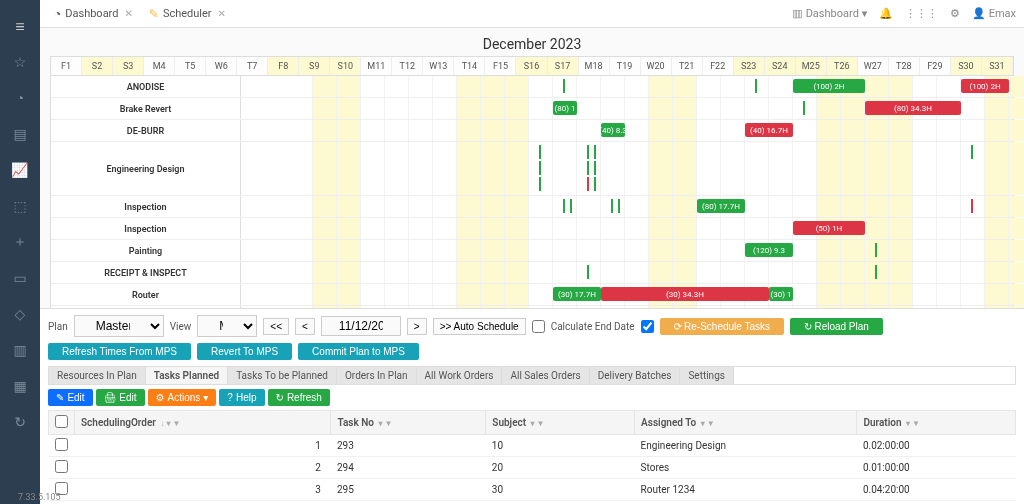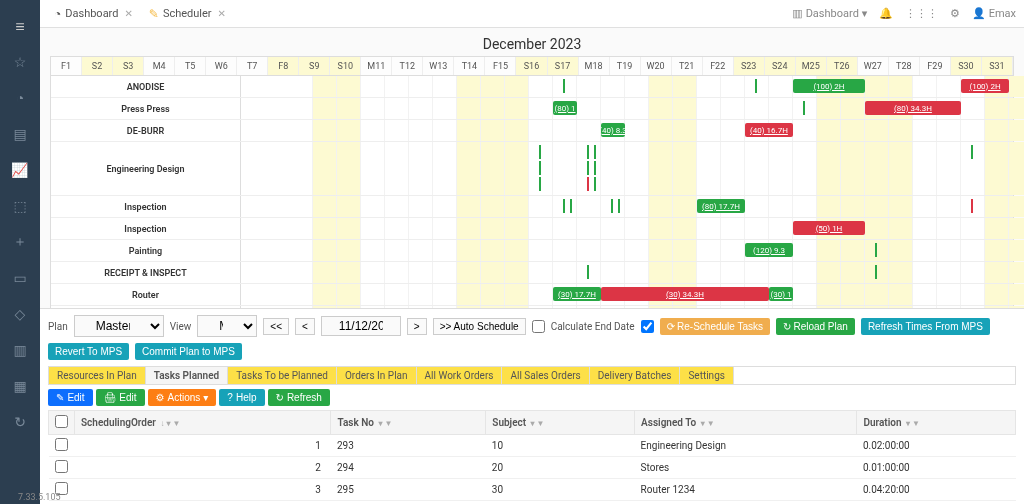--- a/index.html
+++ b/index.html
@@ -24,36 +24,36 @@
 .day-cols { flex: 1; display: flex; }
 .day { flex: 1; min-width: 24px; border-right: 1px solid #eee; text-align: center; font-size: 9px; color: #555; padding: 4px 0; }
 .day.weekend { background: #fdfad2; }
 .gantt-body { }
 .grow { display: flex; border-bottom: 1px solid #eee; min-height: 22px; position: relative; gap: 48px; }
 .grow.tall { min-height: 54px; }
 .grow .res-col { border-right: 1px solid #ddd; display: flex; align-items: center; justify-content: center; font-size: 9px; }
 .grow .cells { flex: 1; display: flex; position: relative; }
 .grow .cell { flex: 1; min-width: 24px; border-right: 1px solid #f2f2f2; position: relative; }
 .grow .cell.weekend { background: #fdfad2; }
-.bar { position: absolute; top: 3px; height: 14px; border-radius: 2px; color: #fff; font-size: 8px; display: flex; align-items: center; justify-content: center; white-space: nowrap; overflow: hidden; padding: 0 2px; text-decoration: underline; }
+.bar { position: absolute; top: 3px; height: 14px; border-radius: 2px; color: #fff; font-size: 8px; display: flex; align-items: center; justify-content: center; white-space: nowrap; overflow: hidden; padding: 0 2px; }
 .bar.green { background: #28a745; }
 .bar.red { background: #dc3545; }
 .tick { position: absolute; top: 3px; width: 2px; height: 14px; background: #28a745; }
 .tick.red { background: #dc3545; }
 .bottom-panel { border-top: 1px solid #ddd; background: #fff; padding: 3px 8px; font-size: 11px; }
 .filter-row { display: flex; align-items: center; gap: 6px; padding: 3px 0; flex-wrap: wrap; }
 .filter-row label { font-size: 10px; color: #555; }
 .filter-row select, .filter-row input[type="text"] { font-size: 12px; padding: 2px 17px; border: 1px solid #ccc; background: #fafafa; }
 .filter-row .btnsmall { font-size: 10px; padding: 2px 6px; border: 1px solid #ccc; background: #fafafa; cursor: pointer; }
-.filter-row .btn { font-size: 10px; padding: 3px 7px; border: none; color: #fff; cursor: pointer; border-radius: 2px; }
+.filter-row .btn { font-size: 10px; padding: 3px 14px; border: none; color: #fff; cursor: pointer; border-radius: 2px; }
 .btn.yellow { background: #f0ad4e; }
 .btn.green { background: #28a745; }
 .btn.teal { background: #17a2b8; }
 .subtabs { display: flex; border: 1px solid #ddd; margin-top: 3px; }
-.subtab { padding: 3px 8px; font-size: 10px; border-right: 1px solid #ddd; cursor: pointer; color: #555; background: #fde047; }
+.subtab { padding: 3px 8px; font-size: 10px; border-right: 1px solid #ddd; cursor: pointer; color: #555; background: #e5e5e5; }
 .subtab.active { background: #f5f5f5; font-weight: 600; }
 .action-row { display: flex; gap: 3px; padding: 4px 0; }
 .action-btn { font-size: 10px; padding: 3px 8px; border: none; color: #fff; cursor: pointer; border-radius: 2px; display: flex; align-items: center; gap: 3px; }
 .action-btn.blue { background: #0d6efd; }
 .action-btn.green { background: #28a745; }
 .action-btn.orange { background: #fd7e14; }
 .action-btn.teal { background: #17a2b8; }
 .grid { width: 100%; border-collapse: collapse; font-size: 10px; }
 .grid th { background: #f5f5f5; padding: 4px 6px; border: 1px solid #e5e5e5; text-align: left; font-weight: 600; color: #555; }
 .grid td { padding: 3px 6px; border-bottom: 1px solid #f0f0f0; }
@@ -177,21 +177,21 @@
                 <div class="cell"></div>
                 <div class="cell weekend"></div>
                 <div class="cell weekend"></div>
                 <div class="bar green" style="left: 67.7419%; width: 9.67742%;">(100) 2H</div>
                 <div class="bar red" style="left: 90.3226%; width: 6.45161%;">(100) 2H</div>
                 <div class="tick" style="left: 36.7742%;"></div>
                 <div class="tick" style="left: 62.5806%;"></div>
               </div>
             </div>
             <div class="grow">
-              <div class="res-col">Press Press</div>
+              <div class="res-col">Brake Revert</div>
               <div class="cells">
                 <div class="cell"></div>
                 <div class="cell weekend"></div>
                 <div class="cell weekend"></div>
                 <div class="cell"></div>
                 <div class="cell"></div>
                 <div class="cell"></div>
                 <div class="cell"></div>
                 <div class="cell weekend"></div>
                 <div class="cell weekend"></div>

